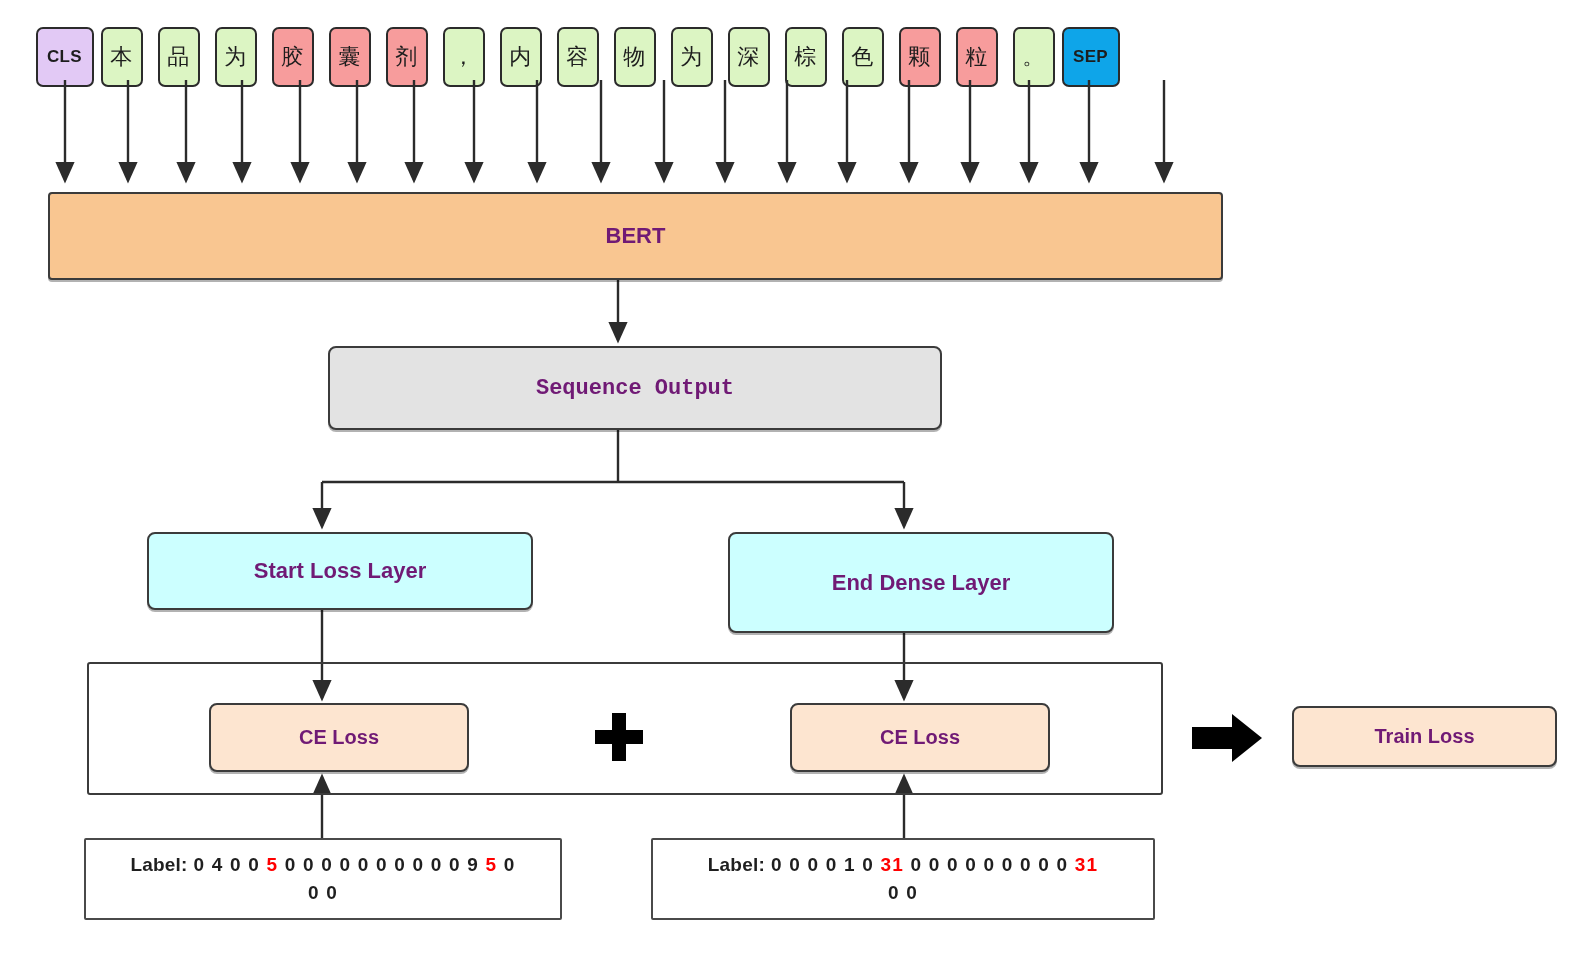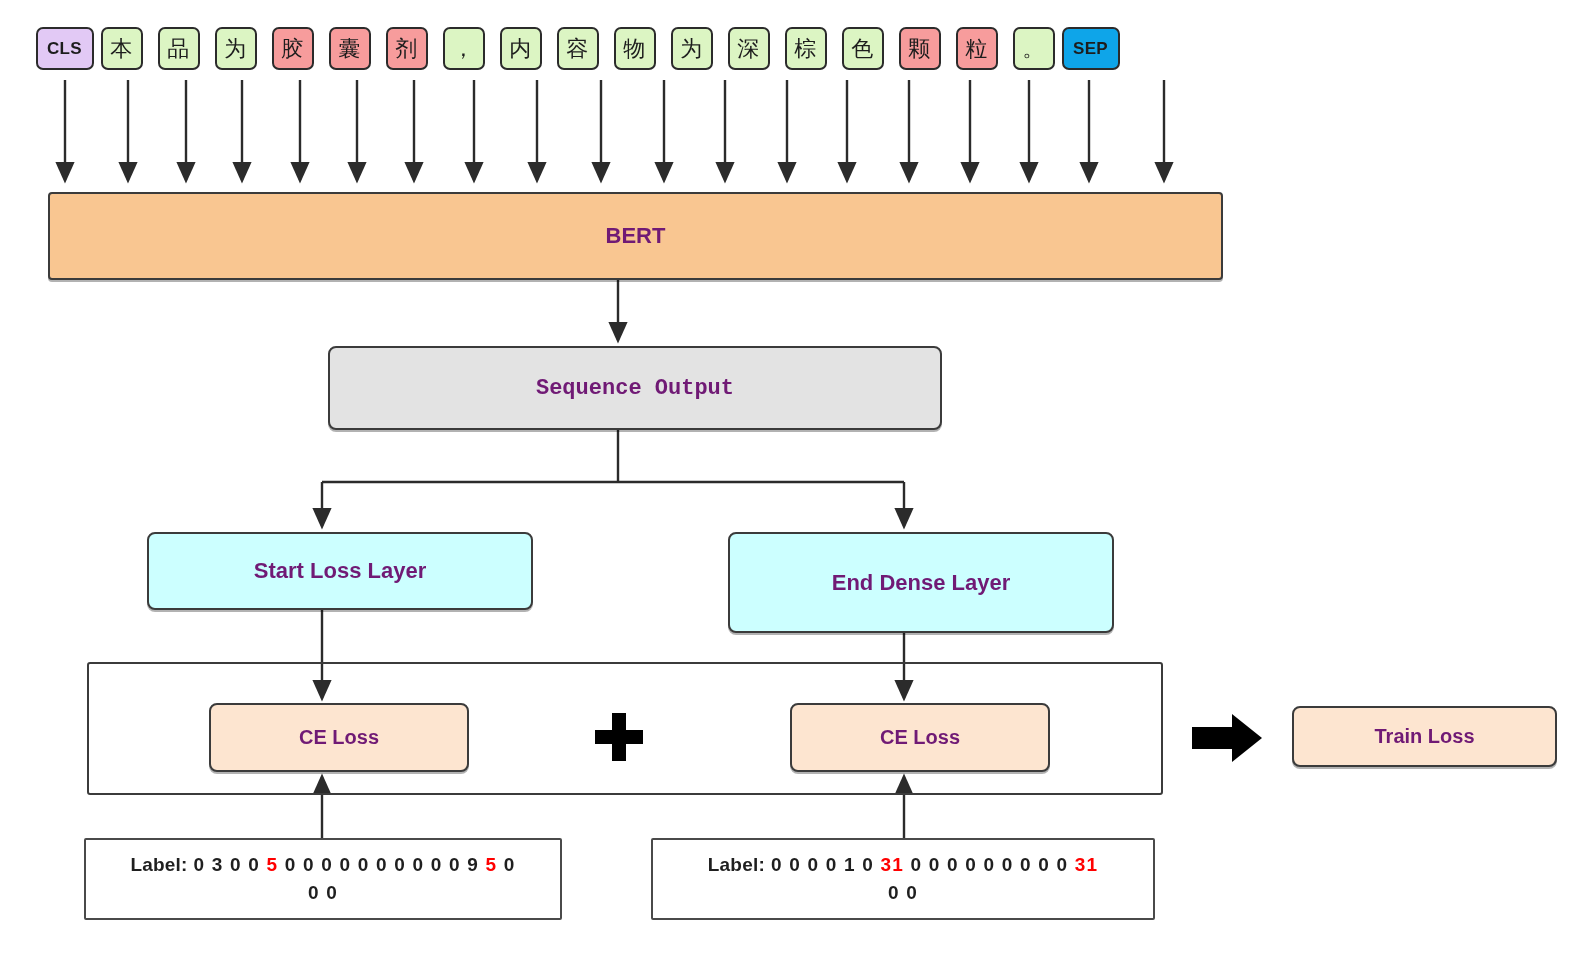--- a/index.html
+++ b/index.html
@@ -27,21 +27,21 @@
     gap: 0px;
     align-items: flex-start;
   }
   .token-cell {
     width: 57px;
     display: flex;
     flex-direction: column;
     align-items: center;
   }
   .token-box {
-    height: 43px;
+    height: 60px;
     min-width: 42px;
     padding: 0 4px;
     box-sizing: border-box;
     border: 2.2px solid #2b2b2b;
     border-radius: 7px;
     display: flex;
     align-items: center;
     justify-content: center;
     font-size: 20px;
     font-weight: 700;
@@ -279,21 +279,21 @@
   <div class="nodebox" id="ce-loss-start-box" style="background:#fde5d0">CE Loss</div>
 
   <div id="plus-sign"></div>
 
   <div class="nodebox" id="ce-loss-end-box" style="background:#fde5d0">CE Loss</div>
 
   <div class="nodebox" id="train-loss-box" style="background:#fde5d0">Train Loss</div>
 
   <div class="label-box" id="label-start-box">
     <div>
-      <span class="label-prefix">Label:</span><span>0 3 0 0</span> <span class="label-hi">5</span> <span>0 0 0 0 0 0 0 0 0 0 9</span> <span class="label-hi">5</span> <span>0</span><br>
+      <span class="label-prefix">Label:</span><span>0 4 0 0</span> <span class="label-hi">5</span> <span>0 0 0 0 0 0 0 0 0 0 9</span> <span class="label-hi">5</span> <span>0</span><br>
       <span>0 0</span>
     </div>
   </div>
 
   <div class="label-box" id="label-end-box">
     <div>
       <span class="label-prefix">Label:</span><span>0 0 0 0 1 0</span> <span class="label-hi">31</span> <span>0 0 0 0 0 0 0 0 0</span> <span class="label-hi">31</span><span></span><br>
       <span>0 0</span>
     </div>
   </div>

